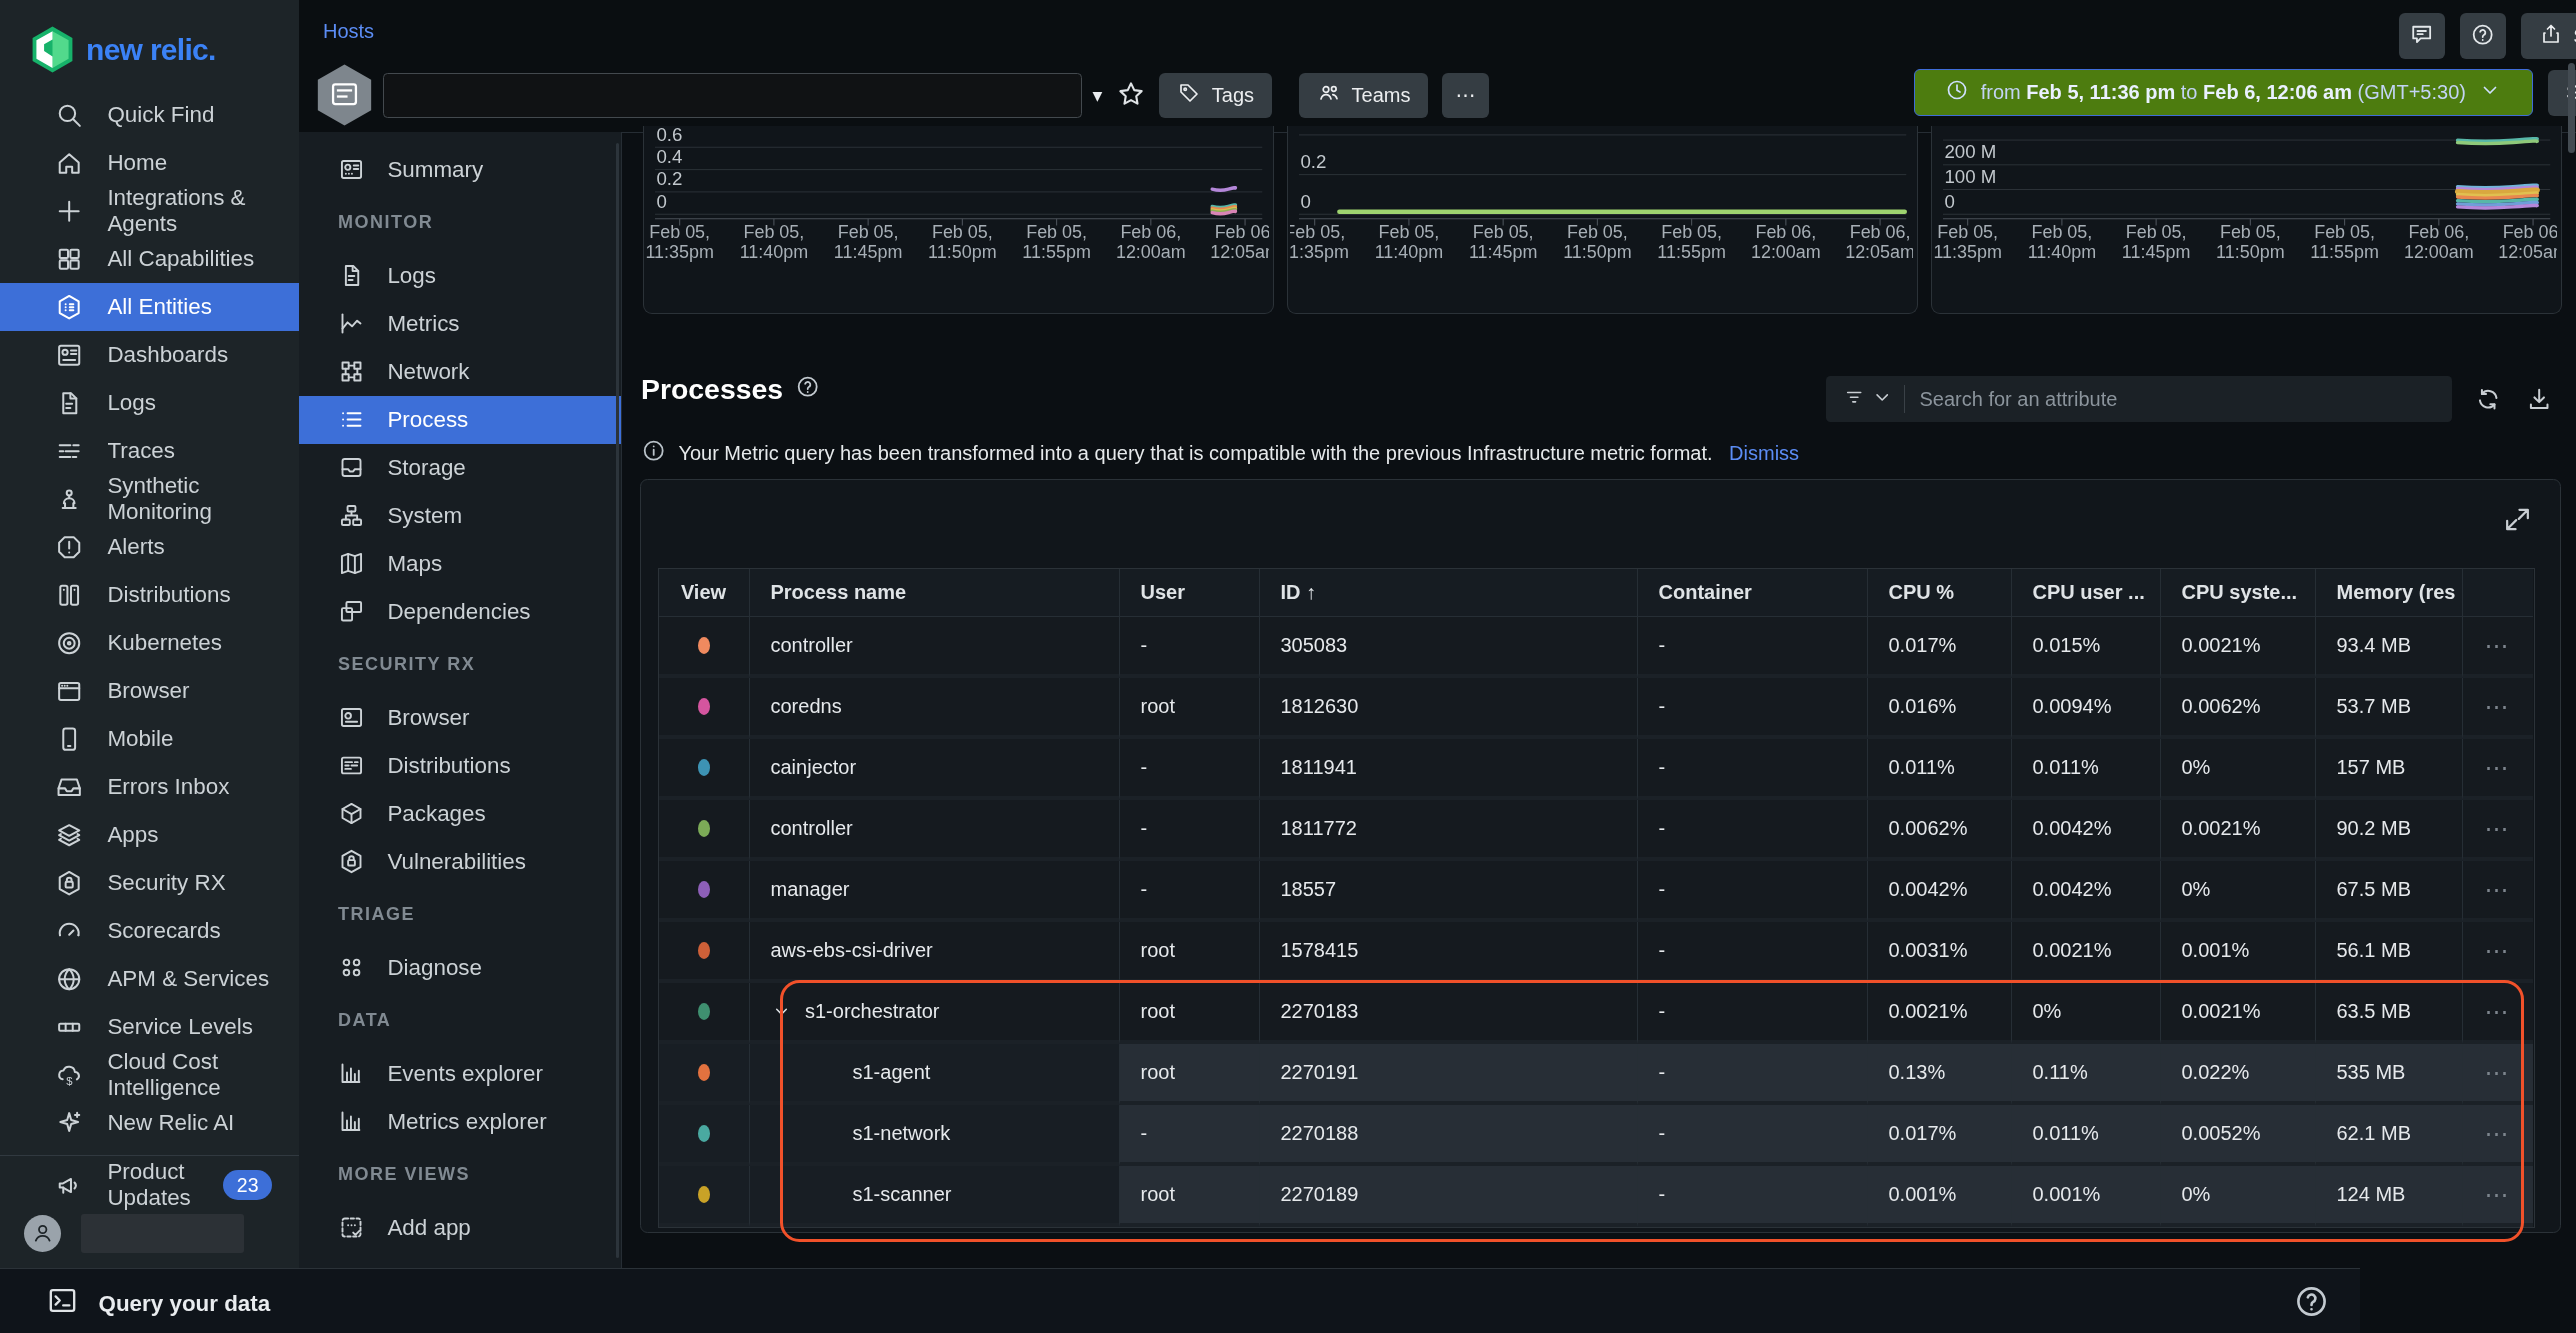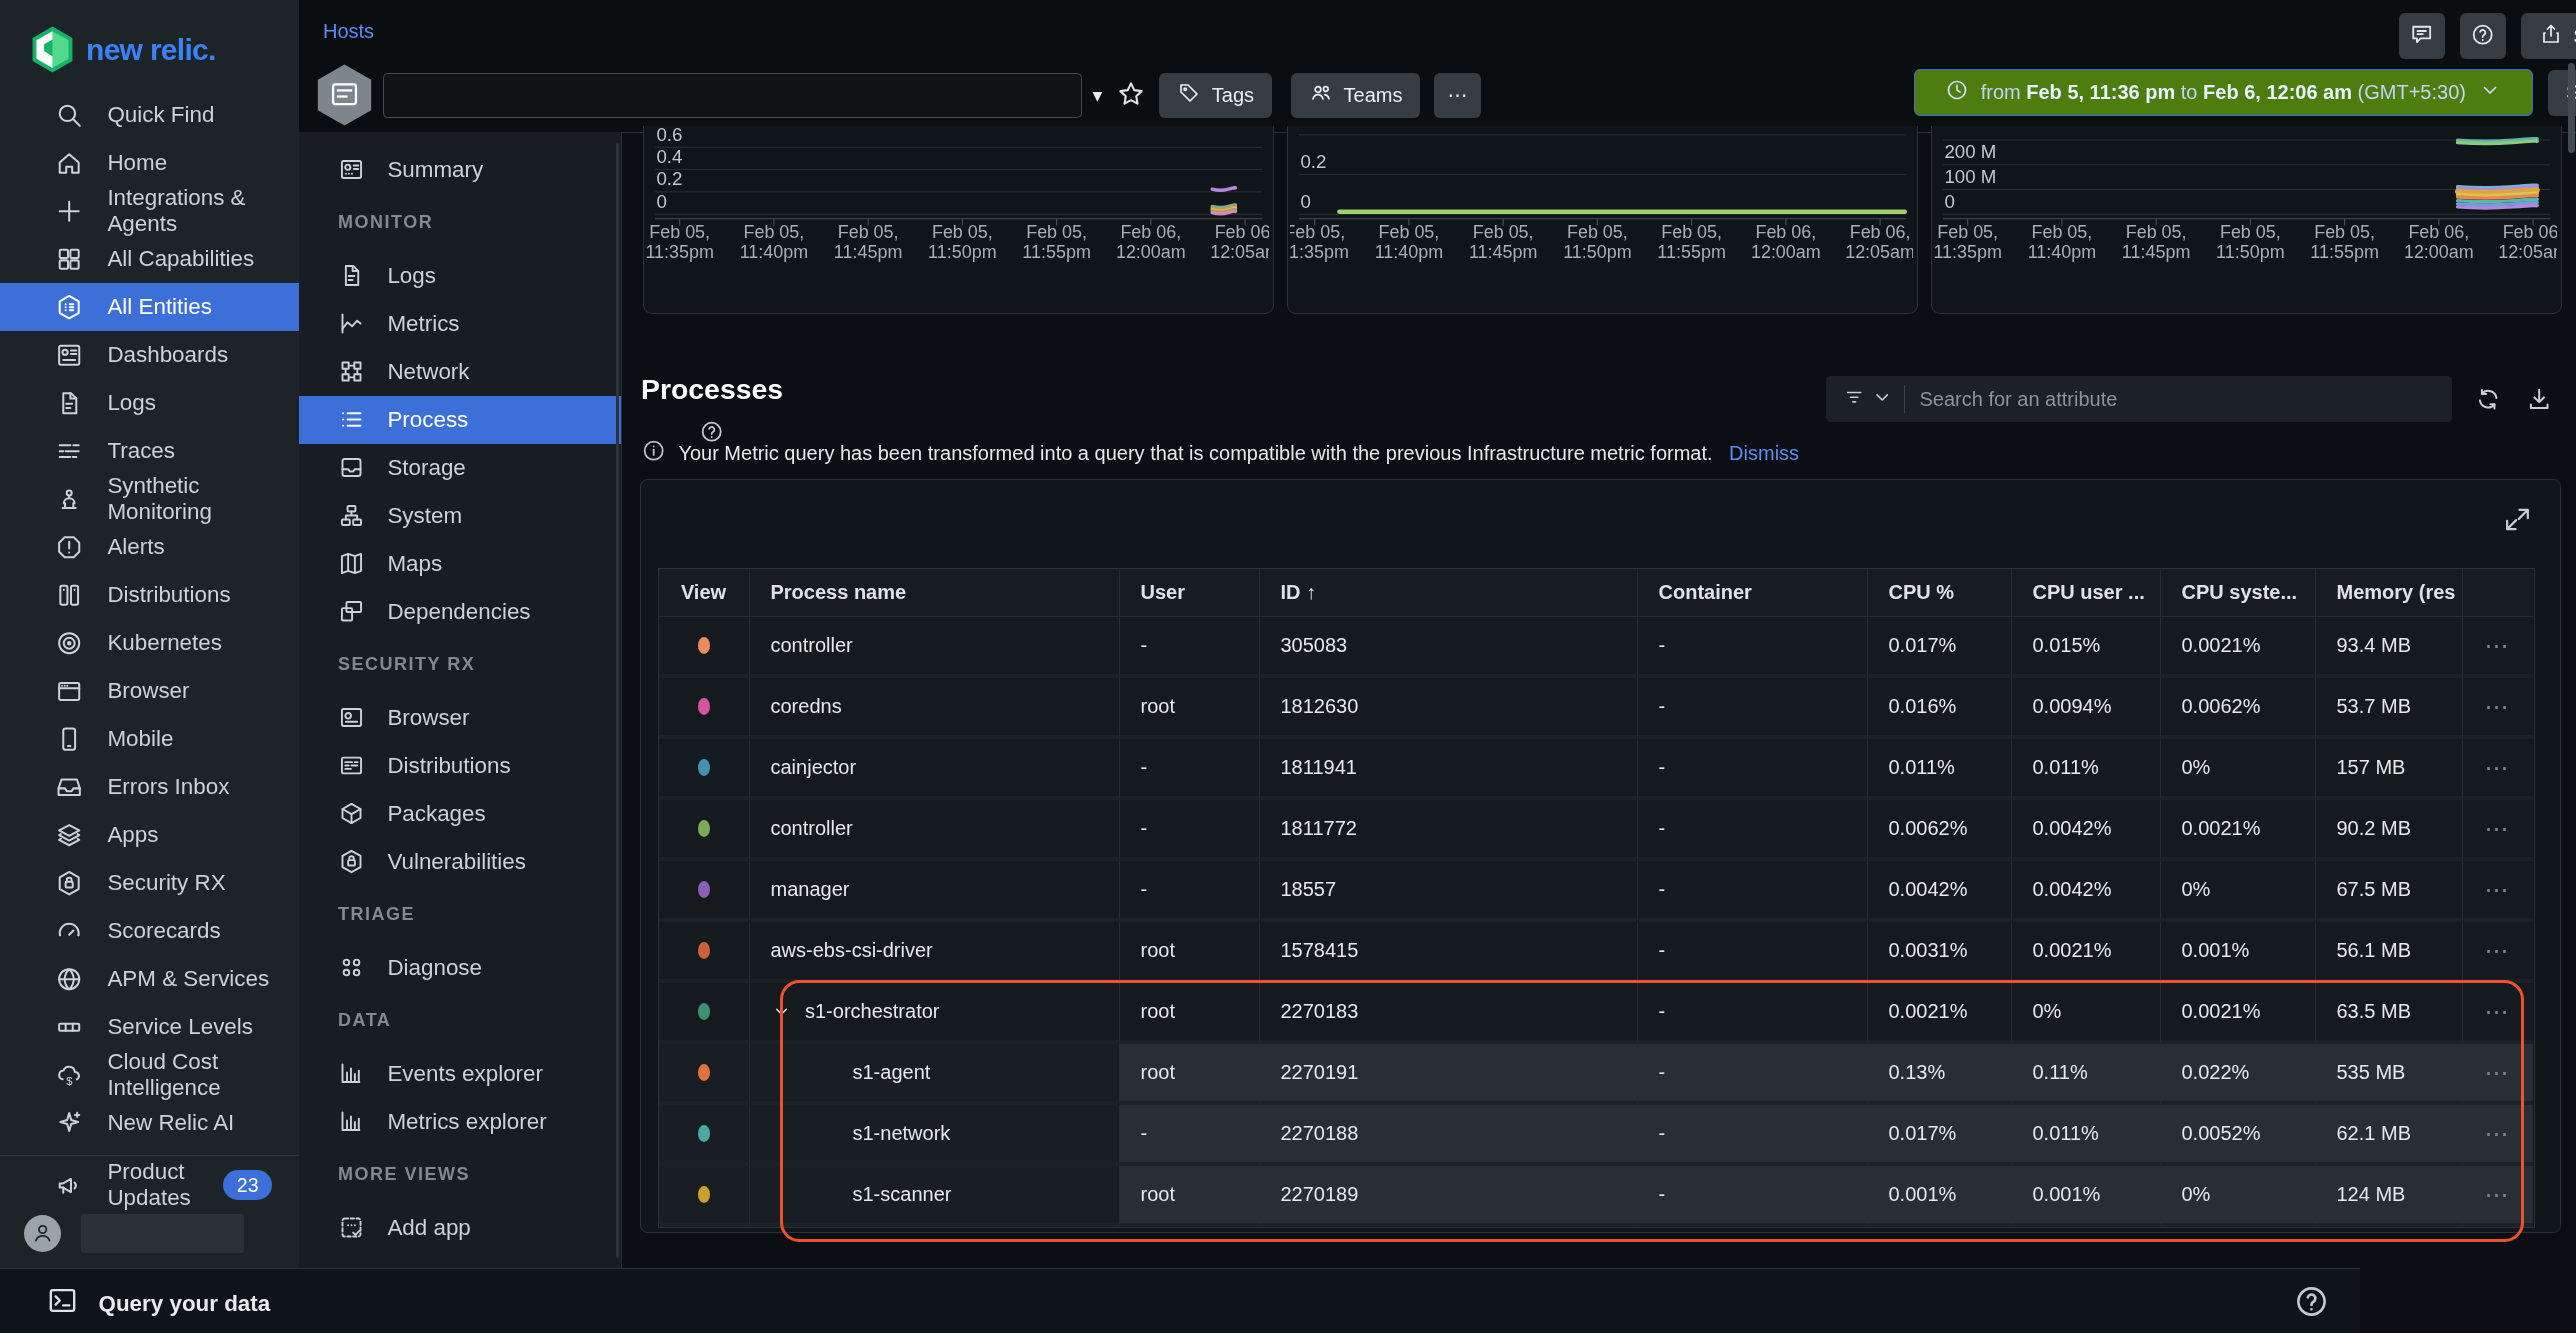--- a/index.html
+++ b/index.html
@@ -46,21 +46,21 @@
   .eitem.active{background:#3d6fd8;color:#fff;}
   .eic{width:27px;height:27px;flex:0 0 27px;}
   .eic svg{width:27px;height:27px;}
   
   .chartpanel{position:absolute;top:126px;height:187px;width:629px;background:#10151a;border:0.7px solid #2b3238;border-top:none;border-radius:0 0 9px 9px;overflow:hidden;}
   .chartpanel svg{position:absolute;left:2.2px;top:0;}
   .grid{stroke:#343b42;stroke-width:1;}
   .axis{stroke:#4a5158;stroke-width:1.5;}
   .ylab{fill:#c2c8cd;font-size:25px;}
   .xlab{fill:#a7afb6;font-size:24px;text-anchor:middle;}
-  .sectitle{position:absolute;left:641px;top:373px;display:flex;align-items:center;gap:12px;font-size:28.4px;font-weight:bold;color:#fff;flex-direction:column;}
+  .sectitle{position:absolute;left:641px;top:373px;display:flex;align-items:center;gap:12px;font-size:28.4px;font-weight:bold;color:#fff;}
   .sectitle svg{width:25.4px;height:25.4px;color:#c3cad0;}
   .toolbar{position:absolute;left:1826px;top:376px;display:flex;align-items:center;}
   .searchbar{display:flex;align-items:center;width:626px;height:46px;background:#1b2126;border-radius:4.5px;}
   .searchbar svg{width:22.4px;height:22.4px;color:#c9ced3;}
   .fbtn{display:flex;align-items:center;gap:6px;padding:0 10.5px 0 16.5px;cursor:pointer;}
   .tdivider{width:0.7px;height:28.4px;background:#3a4147;}
   .searchinput{flex:1;background:transparent;border:none;outline:none;color:#e9ecef;font-size:20px;padding:0 15px;}
   .searchinput::placeholder{color:#8b949c;}
   .ticon{width:28.4px;height:28.4px;color:#c9ced3;margin-left:22.4px;cursor:pointer;}
   .ticon svg{width:28.4px;height:28.4px;}
@@ -341,21 +341,21 @@
             <rect x="22" y="28" width="30" height="26" rx="3" fill="none" stroke="#fff" stroke-width="3"></rect>
             <line x1="27" y1="36" x2="47" y2="36" stroke="#fff" stroke-width="3"></line>
             <line x1="27" y1="44" x2="41" y2="44" stroke="#fff" stroke-width="3"></line>
           </svg>
       </div>
       <input class="hostinput" value="" style="">
       <span class="caret">▾</span>
       <span class="staric"><svg class="ic" width="30" height="30" viewBox="0 0 24 24">
             <path d="m12 3.5 2.6 5.4 5.9.8-4.3 4.1 1 5.9-5.2-2.8-5.2 2.8 1-5.9L3.5 9.7l5.9-.8z"></path>
           </svg></span>
-      <div class="btn" style="margin-right:19px;">
+      <div class="btn" style="margin-right:27px;">
         <span><svg class="ic" viewBox="0 0 24 24" width="22.4" height="22.4">
               <path d="M4 4h7l9 9-7 7-9-9z"></path>
               <circle cx="8.2" cy="8.2" r="1.2"></circle>
             </svg></span>
         <span>Tags</span>
       </div>
       <div class="btn" style="margin-right:13.5px;">
         <span><svg class="ic" viewBox="0 0 24 24" width="24" height="24">
               <circle cx="9" cy="8.5" r="2.8"></circle>
               <path d="M4 18c.8-2.8 2.7-4.3 5-4.3s4.2 1.5 5 4.3"></path>

